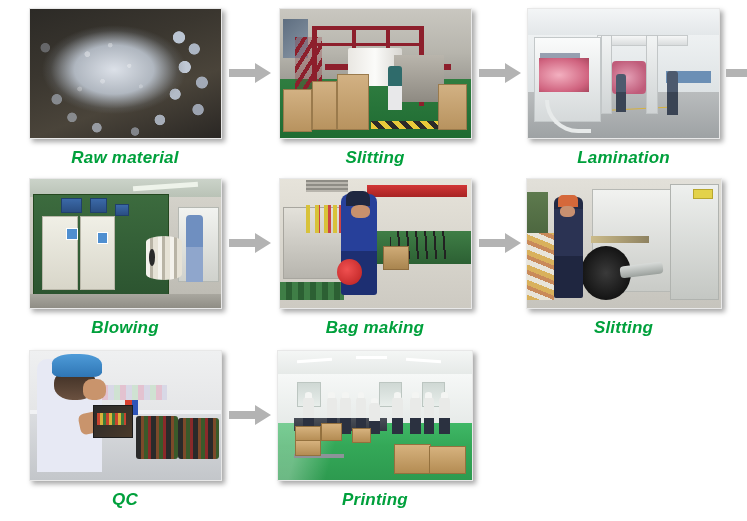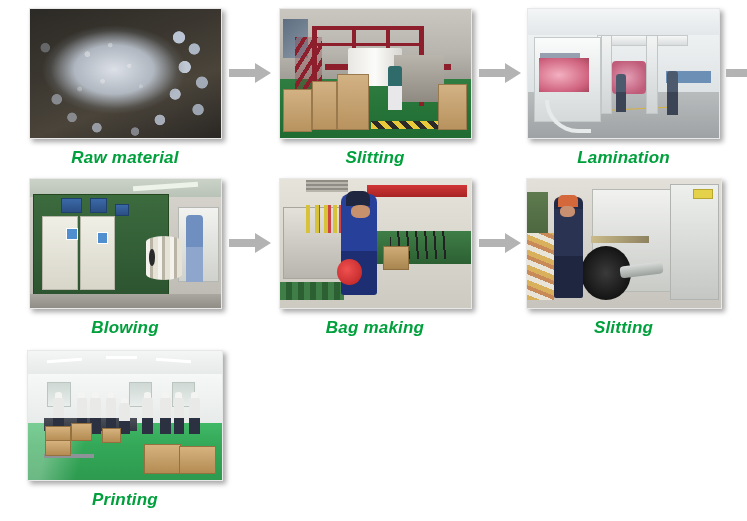--- a/index.html
+++ b/index.html
@@ -748,20 +748,46 @@
           <div class="s-label"></div>
         <div class="s-bar"></div>
           <div class="s-roll"></div>
           <div class="s-shaft"></div>
         <div class="s-worker"></div>
       </div>
     </div>
     <div class="step-label">Slitting</div>
   </div>
 
+  <div class="step-cell">
+    <div class="photo-frame">
+      <div class="photo art-qc">
+        <div class="q-wall"></div>
+          <div class="q-table"></div>
+          <div class="q-edge"></div>
+        <div class="q-bits"></div>
+          <div class="q-cube"></div>
+        <div class="q-stack s1"></div>
+          <div class="q-stack s2"></div>
+        <div class="q-bin"></div>
+        <div class="q-person"></div>
+          <div class="q-head"></div>
+          <div class="q-cap"></div>
+        <div class="q-face"></div>
+          <div class="q-arm"></div>
+          <div class="q-pouch"></div>
+      </div>
+    </div>
+    <div class="step-label">QC</div>
+    <div class="arrow right-of">
+      <svg width="42" height="20" viewBox="0 0 42 20" aria-hidden="true">
+        <path d="M0 6 H26 V0 L42 10 L26 20 V14 H0 Z" fill="#b3b3b3"></path>
+      </svg>
+    </div>
+  </div>
 
   <div class="step-cell">
     <div class="photo-frame wide">
       <div class="photo art-pack">
         <div class="k-ceil"></div>
           <div class="k-light a"></div>
           <div class="k-light b"></div>
           <div class="k-light c"></div>
         <div class="k-wall"></div>
           <div class="k-win a"></div>

